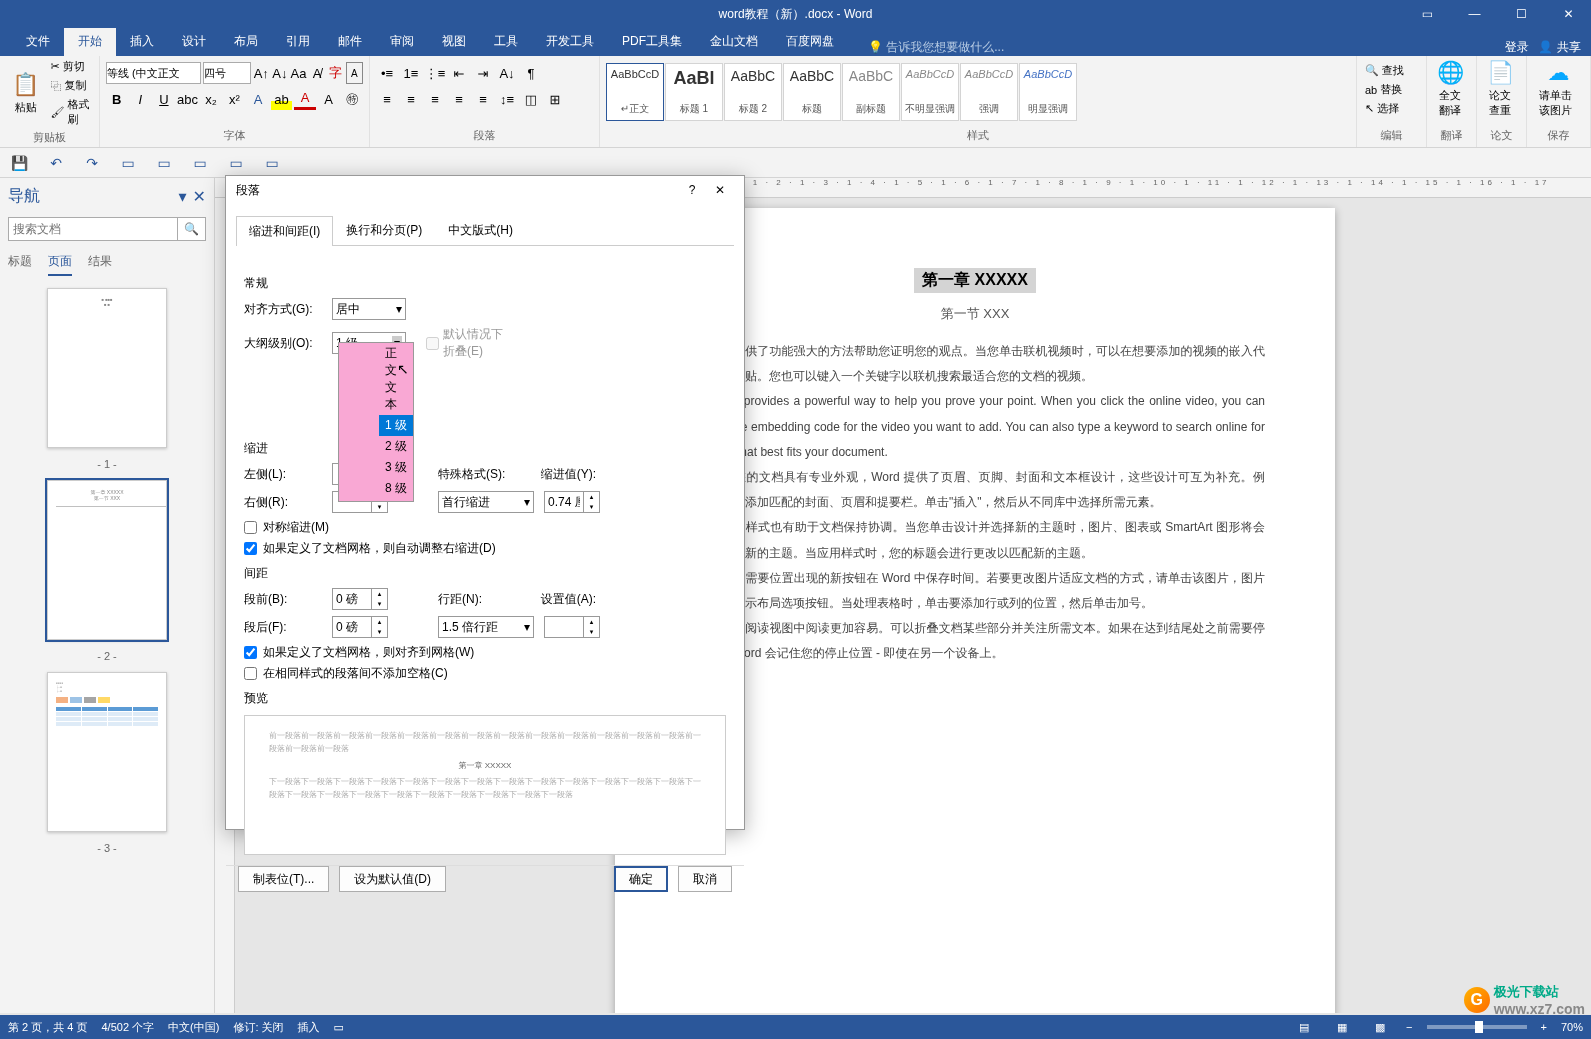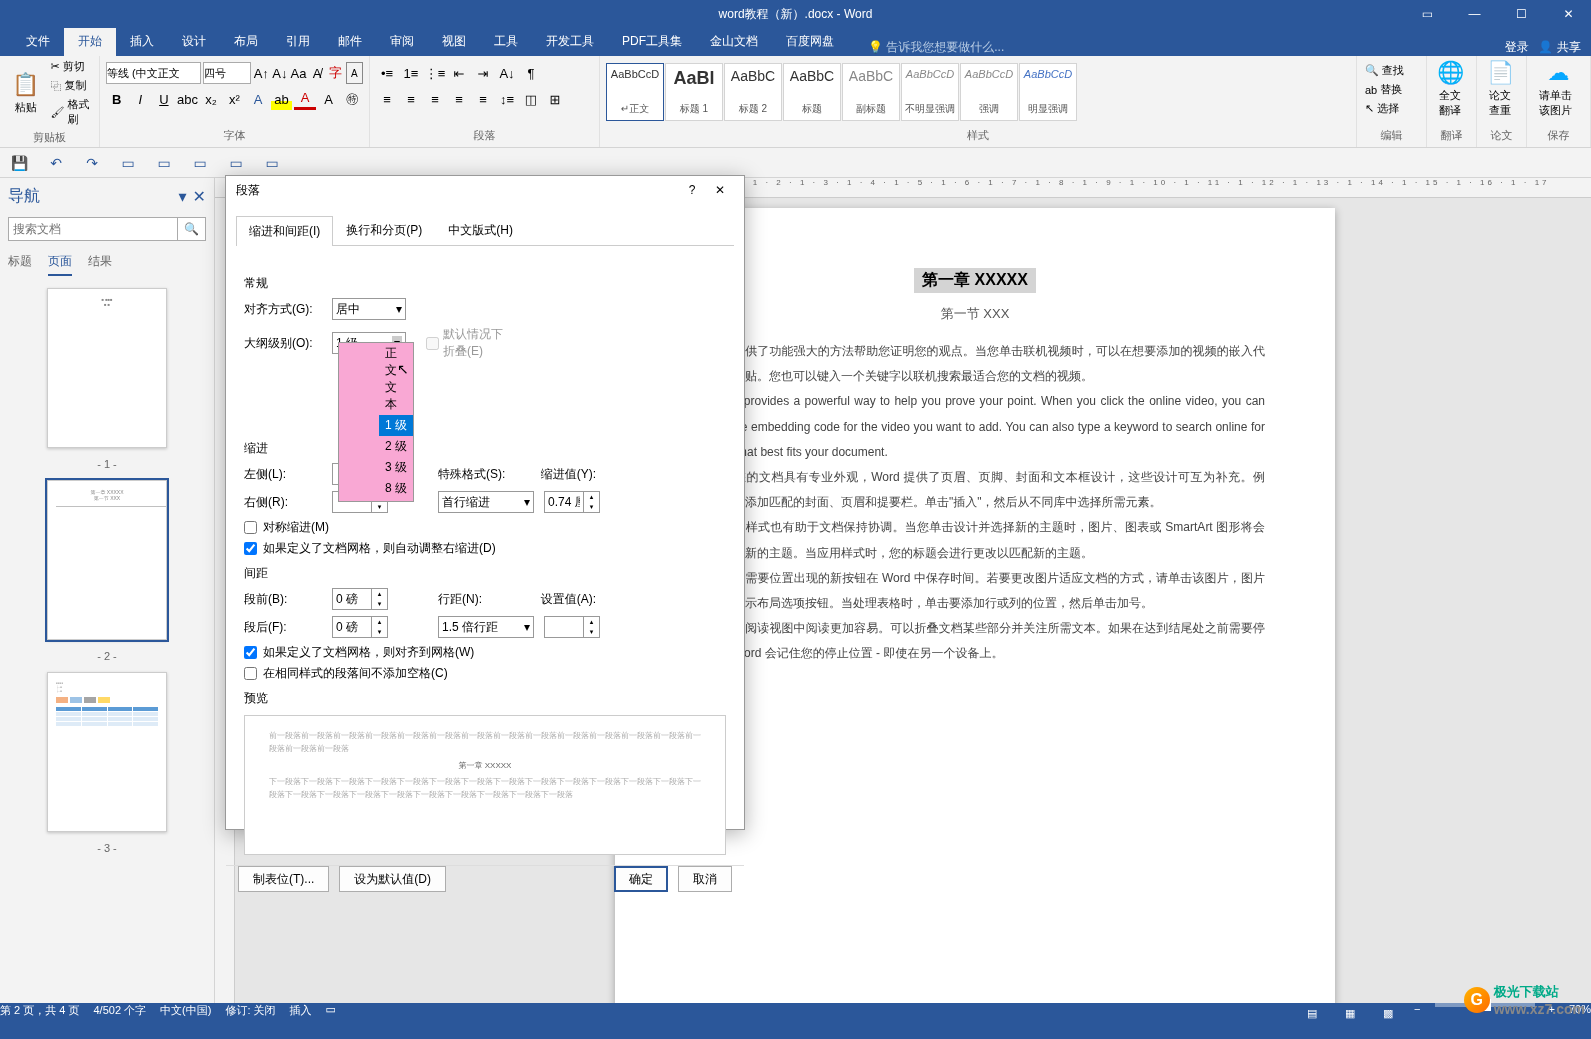--- a/index.html
+++ b/index.html
@@ -97,21 +97,21 @@
 .dlg-footer button { height: 26px; padding: 0 14px; font-size: 12px; background: #fdfdfd; border: 1px solid #adadad; }
 .dlg-footer button.primary { border: 1px solid #2b579a; box-shadow: 0 0 0 1px #2b579a inset; }
 
 
 .dropdown { position: absolute; left: 112px; top: 85px; width: 76px; background: #f9a8d4; border: 1px solid #999; z-index: 100; max-height: 160px; overflow-y: auto; padding-left: 40px; }
 .dropdown .opt { padding: 2px 6px; font-size: 12px; }
 .dropdown .opt.sel { background: #0078d7; color: #fff; }
 .dropdown .cursor { position: absolute; left: 58px; top: 18px; font-size: 14px; pointer-events: none; }
 
 
-.status-bar { position: absolute; bottom: 0; left: 0; right: 0; height: 36px; background: #2b579a; color: #fff; display: flex; font-size: 11px; padding: 0 0; gap: 14px; }
+.status-bar { position: absolute; bottom: 0; left: 0; right: 0; height: 24px; background: #2b579a; color: #fff; display: flex; align-items: center; font-size: 11px; padding: 0 8px; gap: 14px; }
 .status-bar .spacer { flex: 1; }
 .status-bar .view-btn { width: 24px; height: 20px; display: flex; align-items: center; justify-content: center; }
 .zoom-slider { width: 100px; height: 4px; background: rgba(255,255,255,0.4); position: relative; }
 .zoom-slider .thumb-s { position: absolute; left: 48px; top: -4px; width: 8px; height: 12px; background: #fff; }
 
 .watermark { position: absolute; right: 6px; bottom: 22px; font-size: 13px; color: #0a8; font-weight: bold; display: flex; align-items: center; gap: 4px; }
 .watermark .logo-g { width: 26px; height: 26px; border-radius: 50%; background: linear-gradient(135deg,#ffb400,#ff6a00); display: flex; align-items: center; justify-content: center; color: #fff; font-size: 16px; font-weight: bold; }
 </style>
 </head>
 <body>

